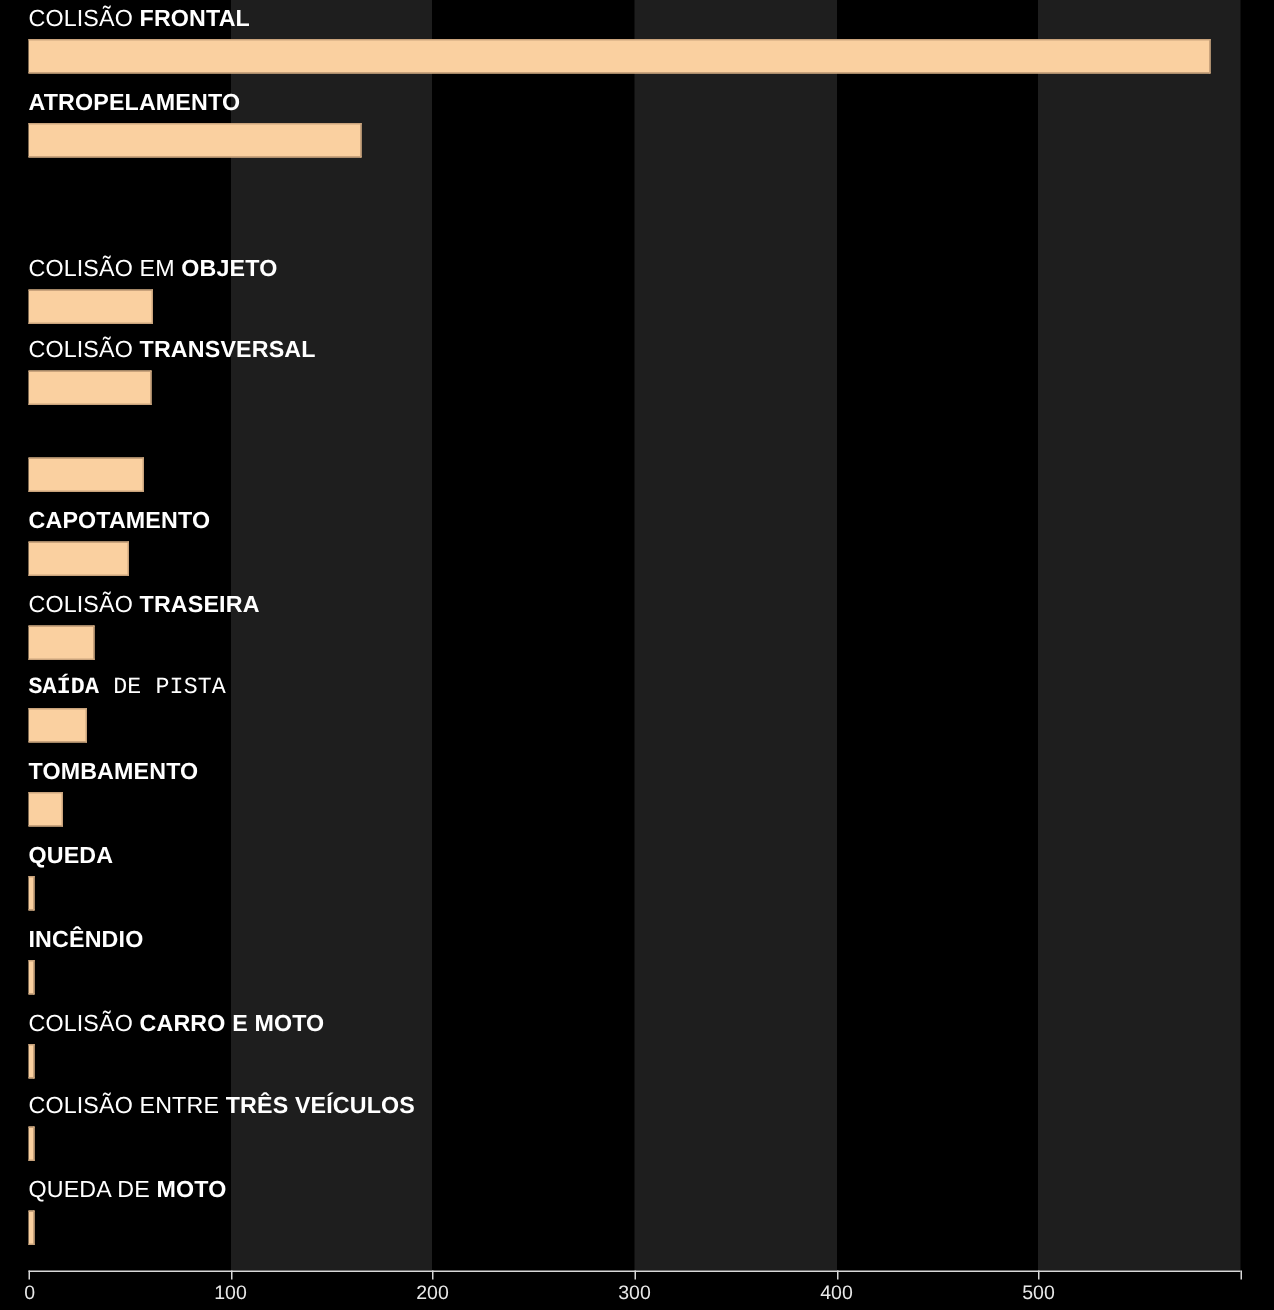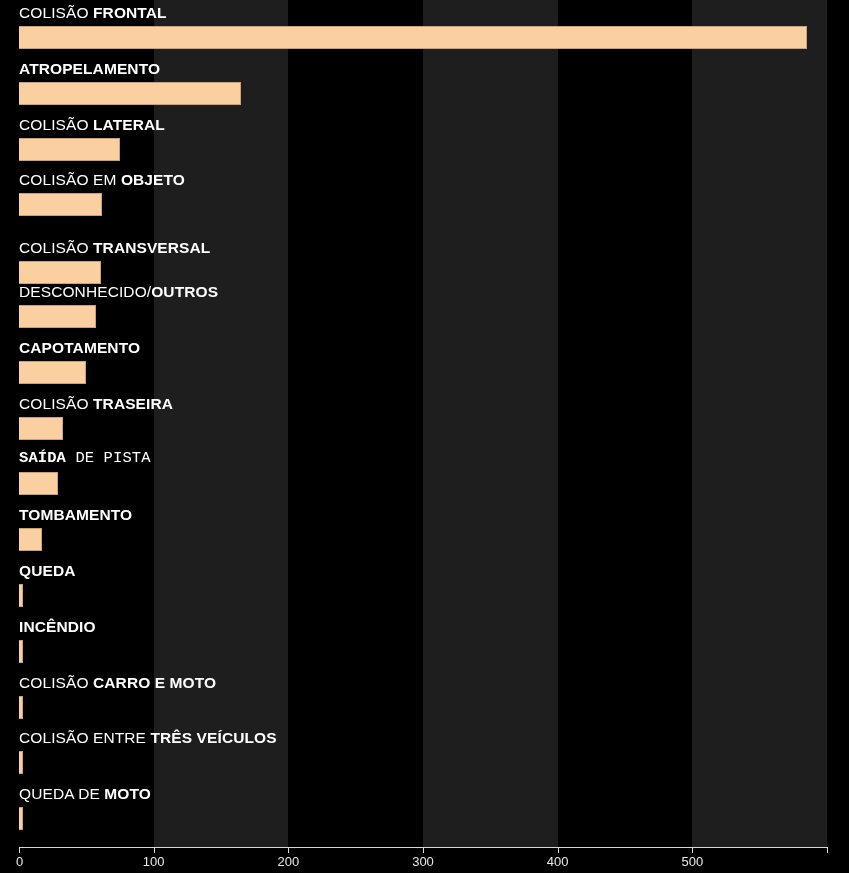--- a/index.html
+++ b/index.html
@@ -111,34 +111,29 @@
 
   <div id="plot-area">
       <div class="bar-row" style="top: 0px; text-align: center;">
         <div class="bar-label"><span class="lw">COLISÃO </span><span class="bw">FRONTAL</span></div>
         <div class="bar" title="COLISÃO FRONTAL: 585" style="width: 787.8px;"></div>
       </div>
       <div class="bar-row" style="top: 55.8px;">
         <div class="bar-label"><span class="bw">ATROPELAMENTO</span></div>
         <div class="bar" title="ATROPELAMENTO: 165" style="width: 222.2px;"></div>
       </div>
-      <div class="bar-row" style="top: 111.6px;">
-        <div class="bar-label"><span class="lw">COLISÃO </span><span class="bw">LATERAL</span></div>
-        <div class="bar" title="COLISÃO LATERAL: 75" style="width: 101px;"></div>
-      </div>
       <div class="bar-row" style="top: 167.4px;">
         <div class="bar-label"><span class="lw">COLISÃO EM </span><span class="bw">OBJETO</span></div>
         <div class="bar" title="COLISÃO EM OBJETO: 62" style="width: 83.4933px;"></div>
       </div>
-      <div class="bar-row" style="top: 235px;">
+      <div class="bar-row" style="top: 221px;">
         <div class="bar-label"><span class="lw">COLISÃO </span><span class="bw">TRANSVERSAL</span></div>
         <div class="bar" title="COLISÃO TRANSVERSAL: 61" style="width: 82.1467px;"></div>
       </div>
       <div class="bar-row" style="top: 279px;">
-        <div class="bar-label"><span class="lw">DESCONHECIDO/</span><span class="bw">OUTROS</span></div>
         <div class="bar" title="DESCONHECIDO/OUTROS: 57" style="width: 76.76px;"></div>
       </div>
       <div class="bar-row" style="top: 334.8px;">
         <div class="bar-label"><span class="bw">CAPOTAMENTO</span></div>
         <div class="bar" title="CAPOTAMENTO: 50" style="width: 67.3333px;"></div>
       </div>
       <div class="bar-row" style="top: 390.6px;">
         <div class="bar-label"><span class="lw">COLISÃO </span><span class="bw">TRASEIRA</span></div>
         <div class="bar" title="COLISÃO TRASEIRA: 33" style="width: 44.44px;"></div>
       </div>

